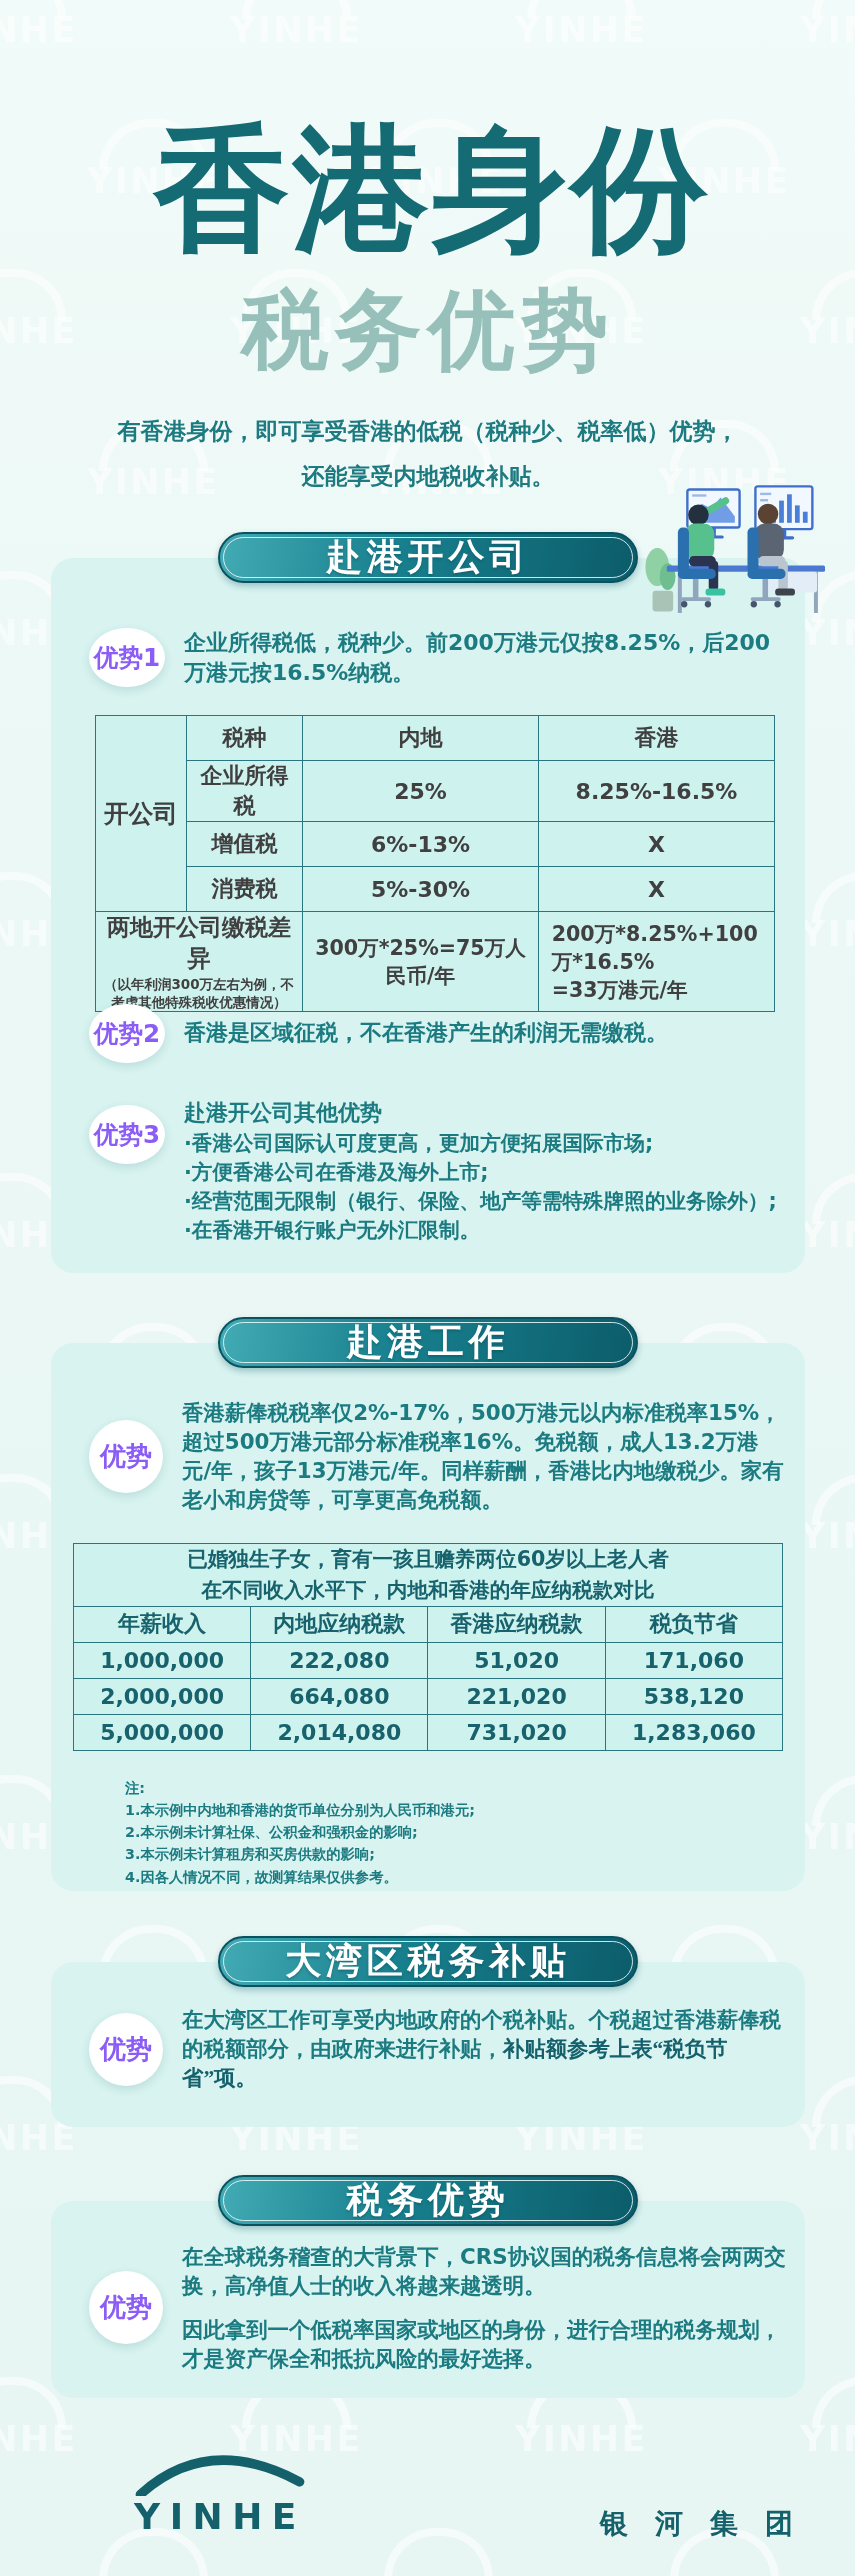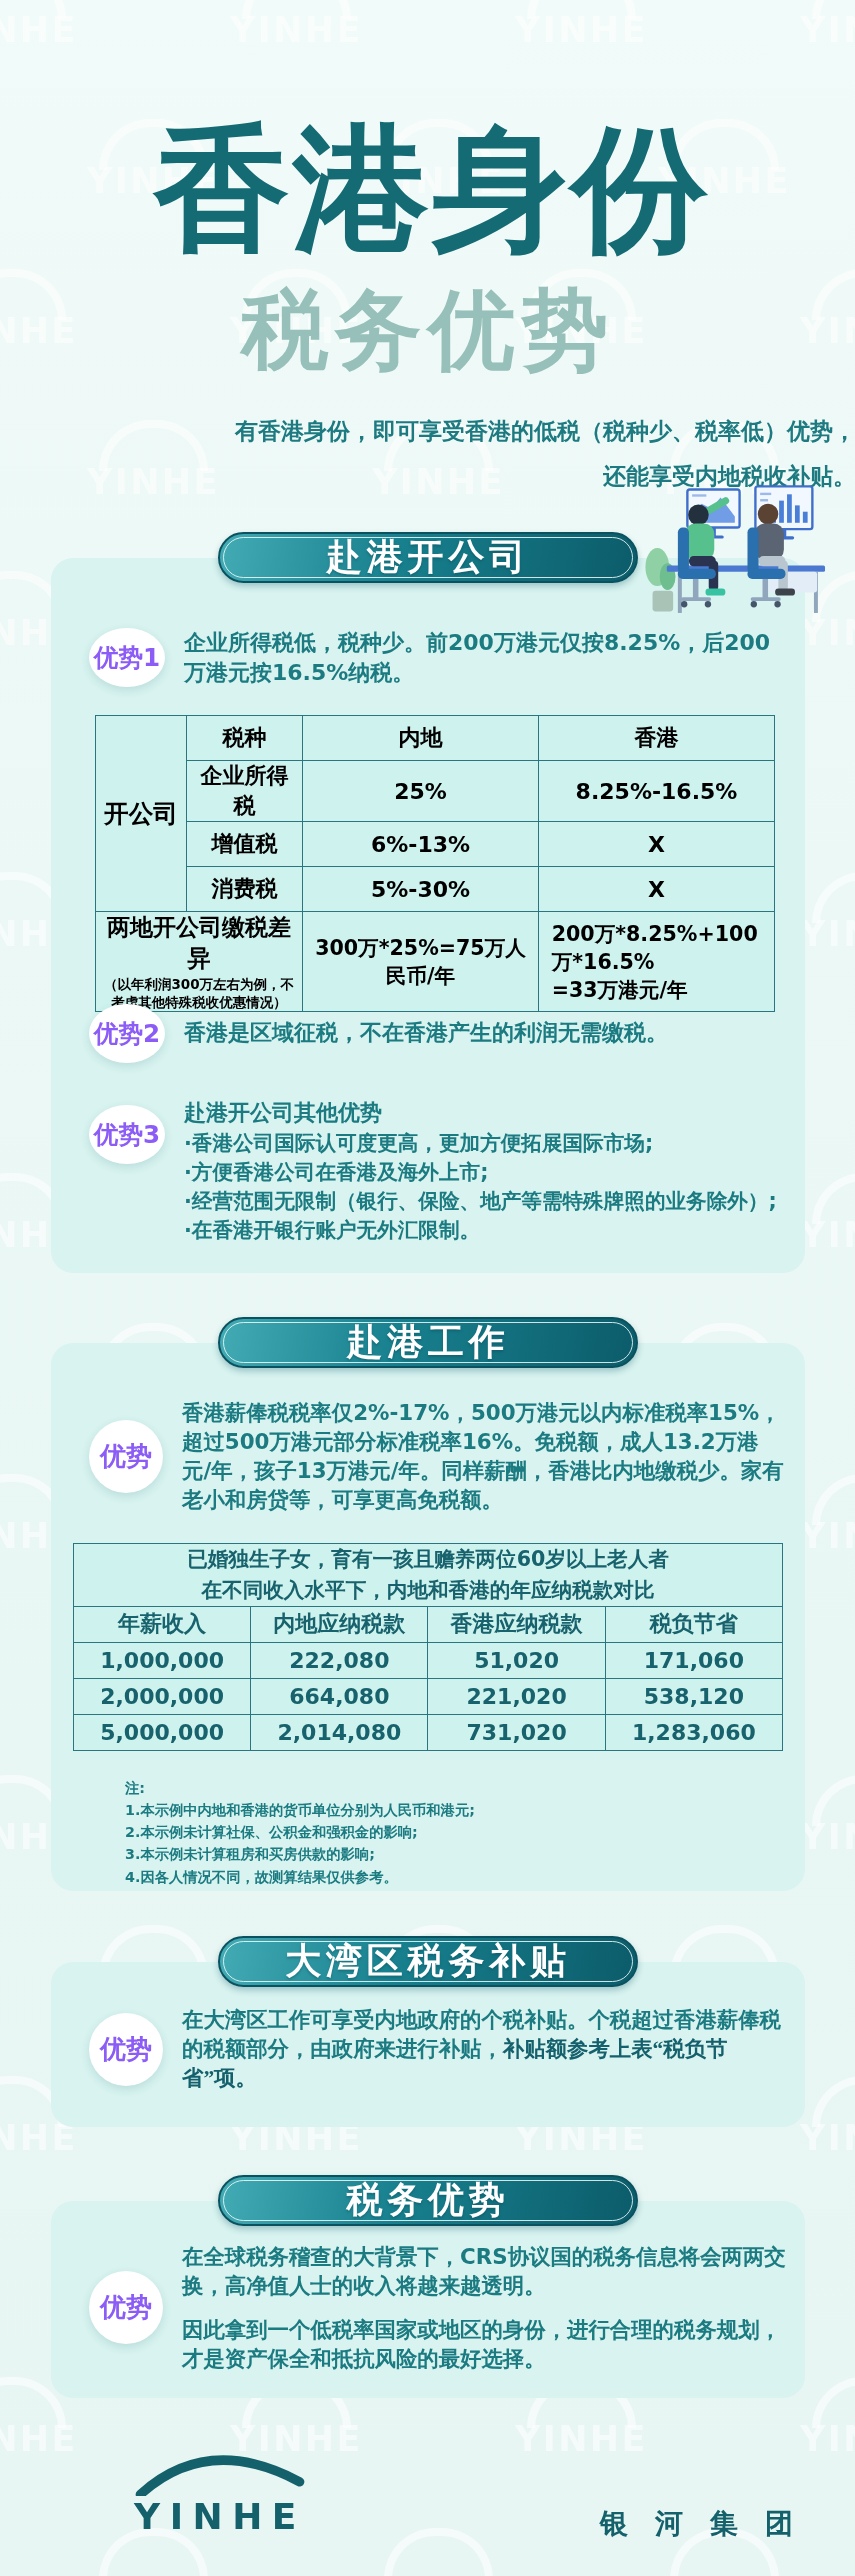--- a/index.html
+++ b/index.html
@@ -10,21 +10,21 @@
   .wm-layer{position:absolute;inset:0;z-index:0;pointer-events:none;}
   .wm{position:absolute;display:flex;flex-direction:column;align-items:center;}
   .wm-arc{width:93px;height:43px;border:8.7px solid rgba(255,255,255,.55);border-bottom:none;
           border-top-left-radius:95px;border-top-right-radius:95px;margin-bottom:-9.5px;}
   .wm-text{font-size:35px;font-weight:900;color:rgba(255,255,255,.55);letter-spacing:2.4px;}
   
   .main-title{position:absolute;top:117px;left:0;width:100%;margin:4px;text-align:center;z-index:2;
               font-size:136px;line-height:1;font-weight:700;color:#156b74;letter-spacing:3.2px;}
   .sub-title{position:absolute;top:287px;left:0;width:100%;margin:0;text-align:center;z-index:2;
              font-size:87px;line-height:1;font-weight:900;color:#96c0b9;letter-spacing:6.3px;}
-  .intro{position:absolute;top:409px;left:0;width:100%;text-align:right;z-index:2;
+  .intro{position:absolute;top:409px;left:0;width:100%;text-align:center;z-index:2;
          font-size:23px;font-weight:700;color:#1d7a80;line-height:1.95;}
   
   .illu{position:absolute;top:450px;left:643px;width:190px;height:178px;z-index:6;}
   
   .sec{position:absolute;left:51px;width:754px;z-index:2;}
   #sec-company{top:532px;} #sec-work{top:1317px;} #sec-gba{top:1936px;font-family:Liberation Serif, serif;} #sec-tax{top:2175px;}
   .pill{position:relative;z-index:3;width:420px;height:51px;margin:0 auto;box-sizing:border-box;
         border-radius:27px;border:2.4px solid #0b5260;
         background:linear-gradient(100deg,#42abb4 0%,#18808e 42%,#0c5c6a 100%);
         display:flex;align-items:center;justify-content:center;
@@ -44,21 +44,21 @@
   .adv-text{margin-left:19px;font-size:22px;font-weight:700;color:#1b7b81;line-height:1.36;width:605px;}
   .adv-1{top:70px;} .adv-2{top:441px;height:68px;} .adv-3{top:539px;align-items:flex-start;}
   .adv-3 .badge{margin-top:8px;}
   .bullets{font-size:20.6px;line-height:29px;width:626px;}
   .bullets .b-title{font-size:22px;line-height:32px;}
   .gba-bold{font-weight:800;color:#14606c;}
   .p2{margin-top:14.3px;}
   
   .tbl{position:absolute;border-collapse:collapse;table-layout:fixed;
        background:rgba(198,240,237,.55);}
-  .tbl td{border:1.6px solid #2a7680;text-align:center;color:#000000;font-weight:700;padding:0 4.8px;}
+  .tbl td{border:1.6px solid #2a7680;text-align:center;color:#404040;font-weight:700;padding:0 4.8px;}
   .tbl1{top:157px;left:44px;width:679px;}
   .tbl1 td{font-size:22px;}
   .tbl1 tr{height:45px;}
   .tbl1 .r-diff{height:82px;}
   .c-corner{font-size:24.6px !important;}
   .diff-label{font-size:23px;font-weight:800;}
   .diff-note{font-size:13.5px;font-weight:600;line-height:1.3;margin-top:2.4px;}
   .c-mldiff{font-size:20.6px !important;}
   .c-hkdiff{text-align:left !important;padding-left:12.7px !important;font-size:20.6px !important;}
   .tbl2{top:200px;left:22px;width:710px;}

